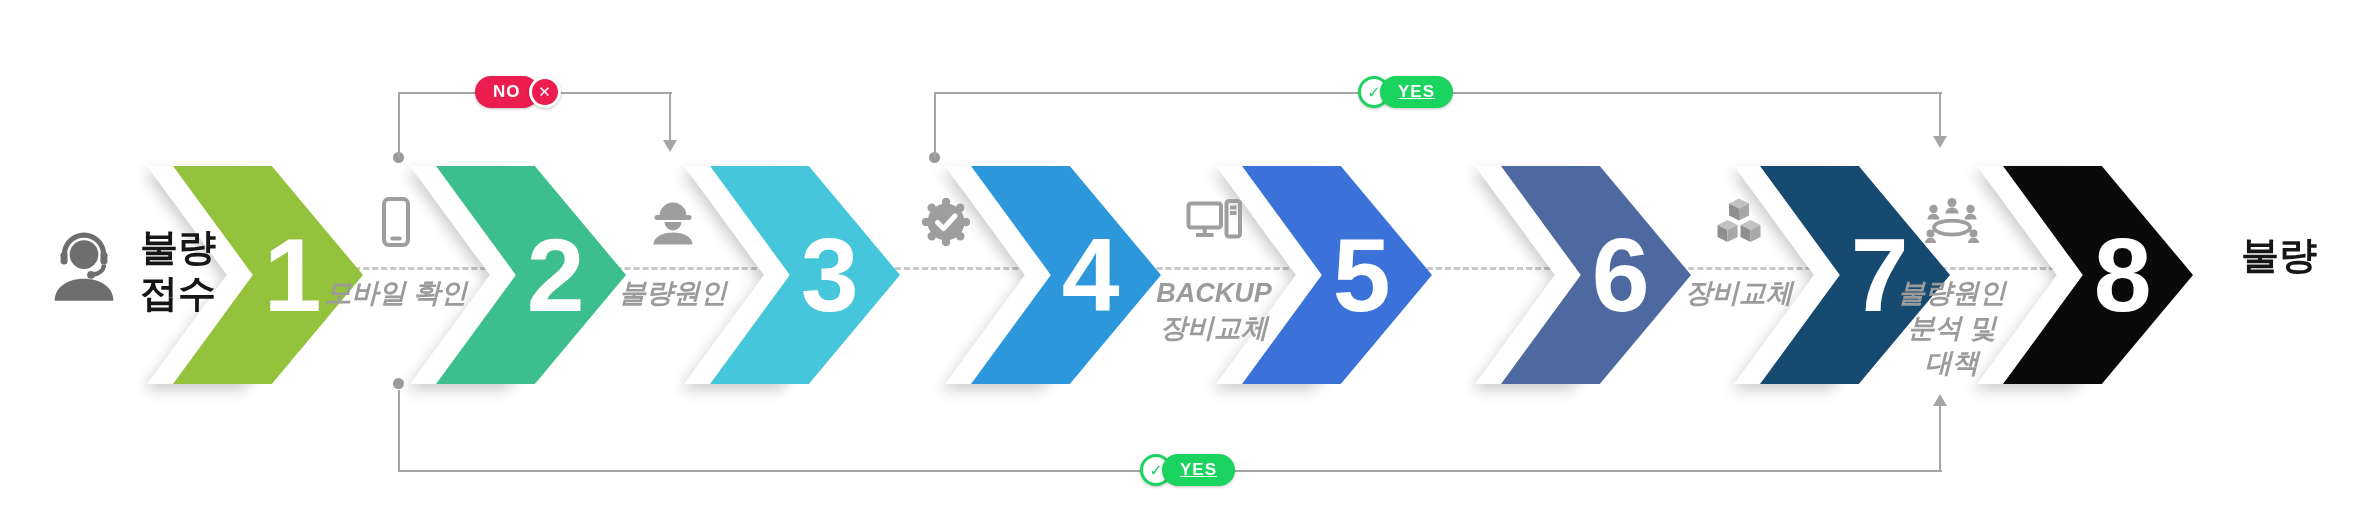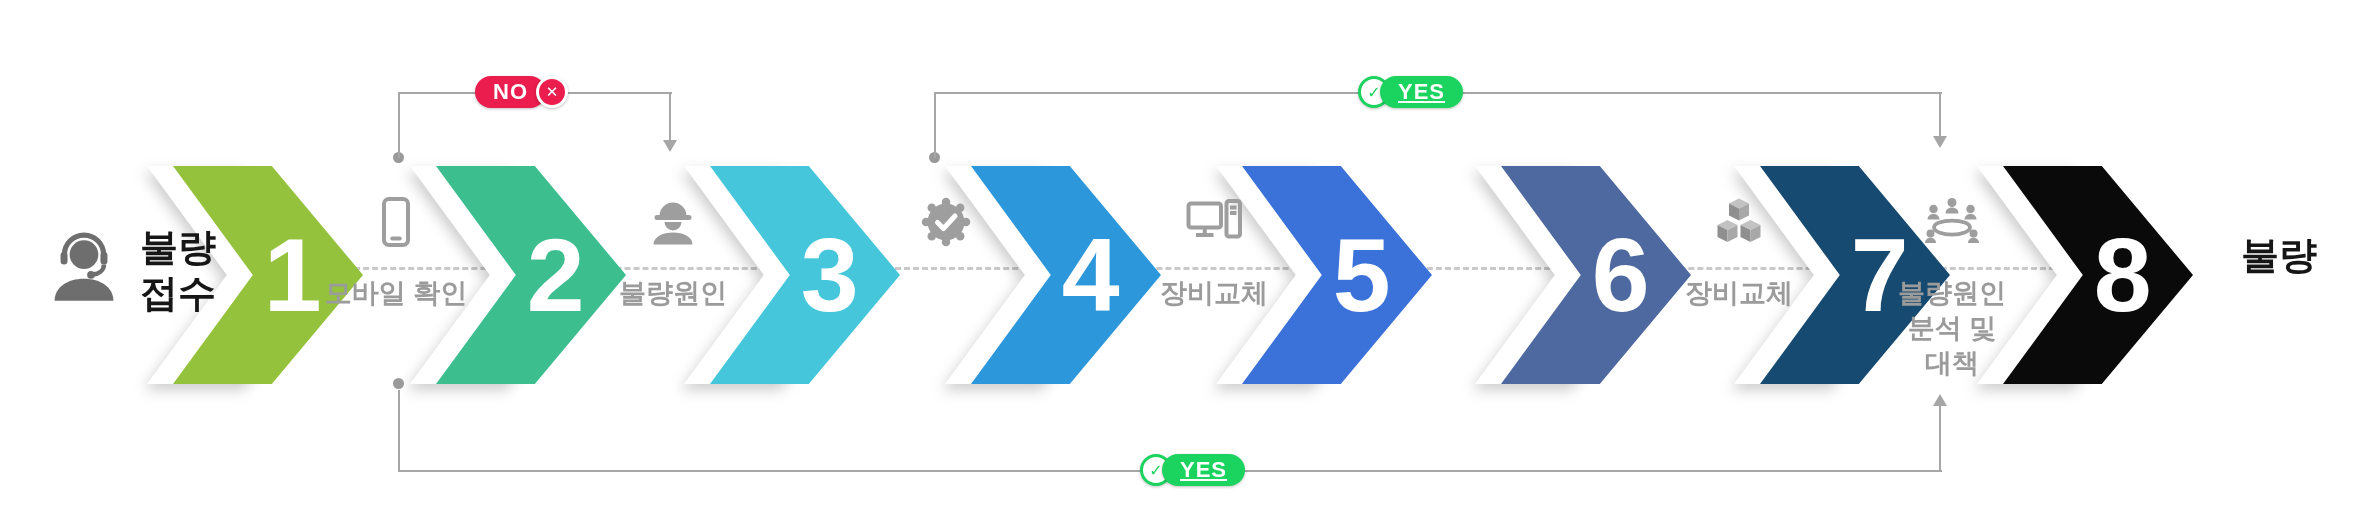--- a/index.html
+++ b/index.html
@@ -17,21 +17,21 @@
                  filter:drop-shadow(-3px 6px 7px rgba(0,0,0,.20)); }
   .chev-shadow i { display:block; width:100%; height:100%; background:#fff;
                    clip-path:polygon(0 0,52% 0,100% 50%,52% 100%,0 100%,42% 50%); }
   .chev-fill { position:absolute; left:0; top:0; width:100%; height:100%;
                clip-path:polygon(0 0,52% 0,100% 50%,52% 100%,0 100%,42% 50%); }
   .chev-num { position:absolute; left:26%; right:0; top:0; bottom:0; display:flex;
               align-items:center; justify-content:center; color:#fff;
               font-size:104px; font-weight:800; z-index:2; }
 
   
-  .step { position:absolute; top:192px; width:180px; text-align:center; z-index:3; }
+  .step { position:absolute; top:192px; width:180px; text-align:center; z-index:3;font-style:italic; }
   .step-icon { width:60px; height:60px; margin:0 auto; }
   .step-icon svg { width:100%; height:100%; display:block; }
   .step-text { margin-top:24px; font-size:27px; font-weight:700; color:#9b9b9b; line-height:1.3; }
   .step-text span { display:block; }
 
   
   .start { position:absolute; left:42px; top:224px; display:flex; align-items:center; gap:14px; z-index:3; }
   .start-icon { width:84px; height:84px; }
   .start-icon svg { width:100%; height:100%; display:block; }
   .start-text { font-size:38px; font-weight:800; color:#161616; line-height:1.22; }
@@ -45,21 +45,21 @@
   .vline { position:absolute; width:2px; background:#a6a6a6; z-index:4; }
   .dot   { position:absolute; width:11px; height:11px; border-radius:50%; background:#9a9a9a; z-index:4; }
   .arrow-down { position:absolute; width:0; height:0; border-left:7px solid transparent;
                 border-right:7px solid transparent; border-top:12px solid #a6a6a6; z-index:4; }
   .arrow-up   { position:absolute; width:0; height:0; border-left:7px solid transparent;
                 border-right:7px solid transparent; border-bottom:12px solid #a6a6a6; z-index:4; }
 
   
   .badge { position:absolute; display:flex; align-items:center; z-index:5; }
   .badge .pill { display:flex; align-items:center; justify-content:center; height:32px;
-                 padding:0 18px; border-radius:17px; color:#fff; font-size:22px; font-weight:800;
+                 padding:0 18px; border-radius:17px; color:#fff; font-size:17px; font-weight:800;
                  letter-spacing:1px; box-shadow:0 1px 3px rgba(0,0,0,.25); }
   .no-pill  { background:#EB1C4E; }
   .yes-pill { background:#1BD35F;text-decoration:underline; }
   .xcircle { width:32px; height:32px; margin-left:-10px; border-radius:50%; background:#EB1C4E;
              border:3px solid #fff; color:#fff; display:flex; align-items:center; justify-content:center;
              font-size:15px; font-weight:800; box-shadow:0 1px 3px rgba(0,0,0,.25); }
   .ccircle { width:32px; height:32px; margin-right:-10px; border-radius:50%; background:#fff;
              border:3px solid #1BD35F; color:#1BD35F; display:flex; align-items:center; justify-content:center;
              font-size:16px; font-weight:800; box-shadow:0 1px 3px rgba(0,0,0,.25); }
 
@@ -204,20 +204,21 @@
       <svg viewBox="0 0 24 24" fill="none" stroke="#9e9e9e" stroke-width="1.6">
         <rect x="1.8" y="4.6" width="13" height="9.6" rx="1"></rect>
         <line x1="8.3" y1="14.2" x2="8.3" y2="17"></line>
         <line x1="4.8" y1="17.2" x2="11.8" y2="17.2"></line>
         <rect x="17" y="3.6" width="5.4" height="14.2" rx="1"></rect>
         <line x1="18.4" y1="6.2" x2="21" y2="6.2"></line>
         <line x1="18.4" y1="8.4" x2="21" y2="8.4"></line>
       </svg>
     </div>
     <div class="step-text">
+      <span>BACKUP</span>
       <span>장비교체</span>
     </div>
   </div>
 
 
   <div class="step" id="g6">
     <div class="step-icon">
       <svg viewBox="0 0 24 24">
         <g>
           <path d="M12 2.6l4 2-4 2-4-2z" fill="#c2c2c2"></path>

